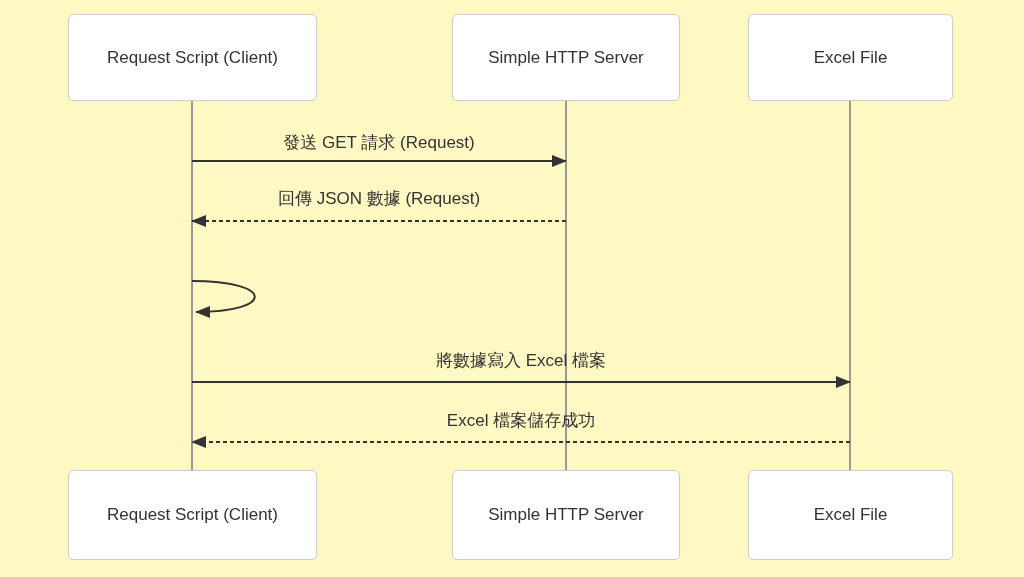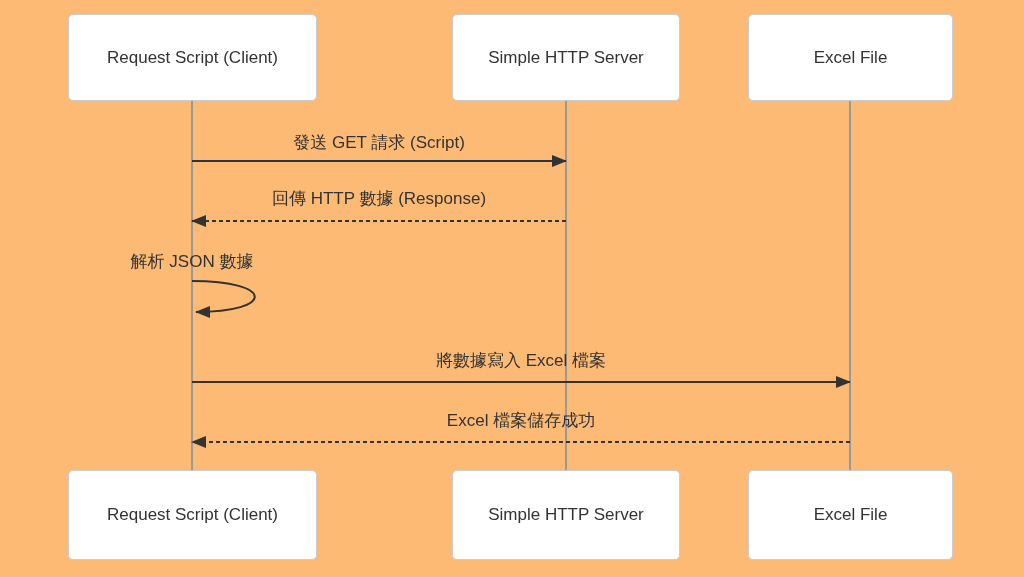--- a/index.html
+++ b/index.html
@@ -5,21 +5,21 @@
   html, body {
     margin: 0;
     padding: 0;
     background: #ffffff;
     font-family: "Liberation Sans", "DejaVu Sans", sans-serif;
   }
   .canvas {
     position: relative;
     width: 1024px;
     height: 577px;
-    background: #fdba74;
+    background: #fef9c3;
     overflow: hidden;
   }
   .diagram-svg {
     position: absolute;
     left: 0;
     top: 0;
     width: 1024px;
     height: 577px;
   }
   .participant {
@@ -79,19 +79,18 @@
   </svg>
 
   <div class="participant top" style="left:68px;width:249px">Request Script (Client)</div>
   <div class="participant top" style="left:452px;width:228px">Simple HTTP Server</div>
   <div class="participant top" style="left:748px;width:205px">Excel File</div>
 
   <div class="participant bottom" style="left:68px;width:249px">Request Script (Client)</div>
   <div class="participant bottom" style="left:452px;width:228px">Simple HTTP Server</div>
   <div class="participant bottom" style="left:748px;width:205px">Excel File</div>
 
-  <div class="msg-label" style="left:192px;top:133px;width:374px">發送 GET 請求 (Script)</div>
-  <div class="msg-label" style="left:192px;top:189px;width:374px">回傳 HTTP 數據 (Response)</div>
-  <div class="msg-label" style="left:92px;top:252px;width:200px">解析 JSON 數據</div>
+  <div class="msg-label" style="left:192px;top:133px;width:374px">發送 GET 請求 (Request)</div>
+  <div class="msg-label" style="left:192px;top:189px;width:374px">回傳 JSON 數據 (Request)</div>
   <div class="msg-label" style="left:192px;top:411px;width:658px">Excel 檔案儲存成功</div>
   <div class="msg-label" style="left:192px;top:351px;width:658px">將數據寫入 Excel 檔案</div>
 
 </div>
 
 </body></html>

